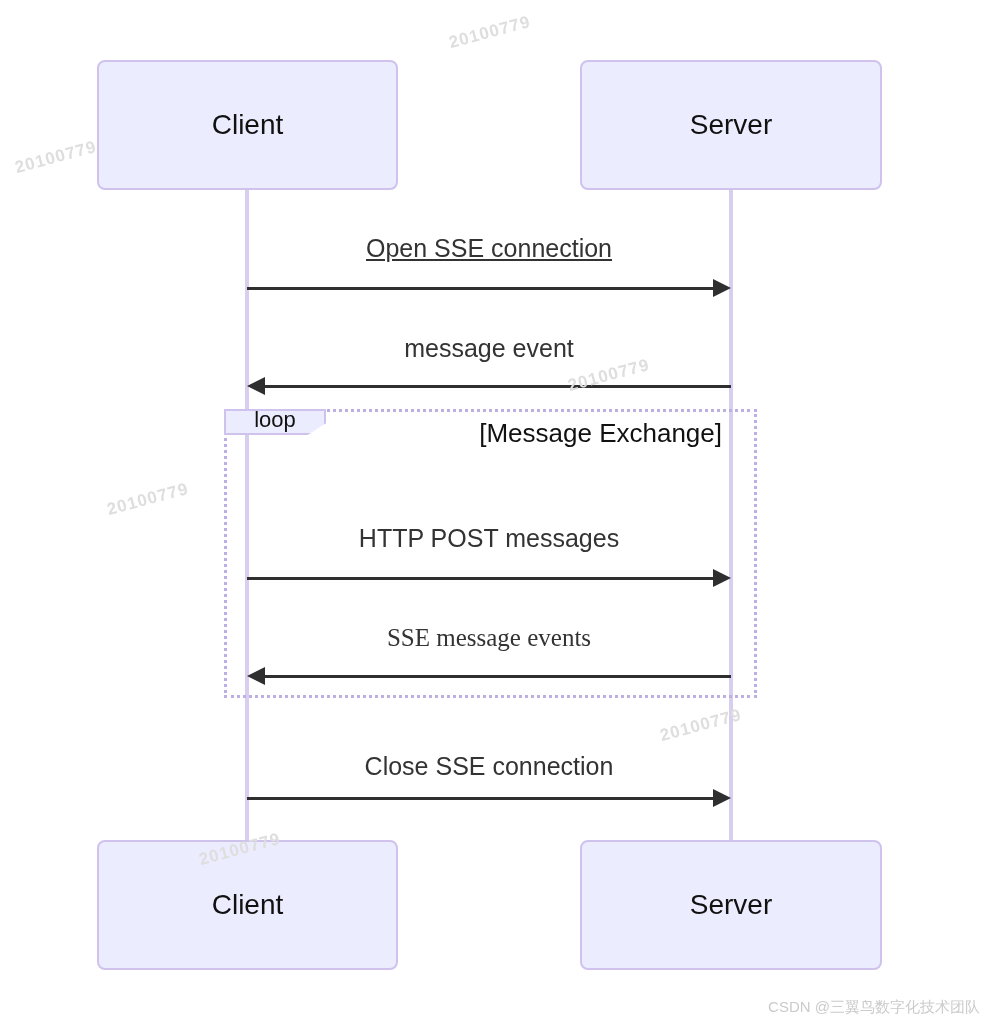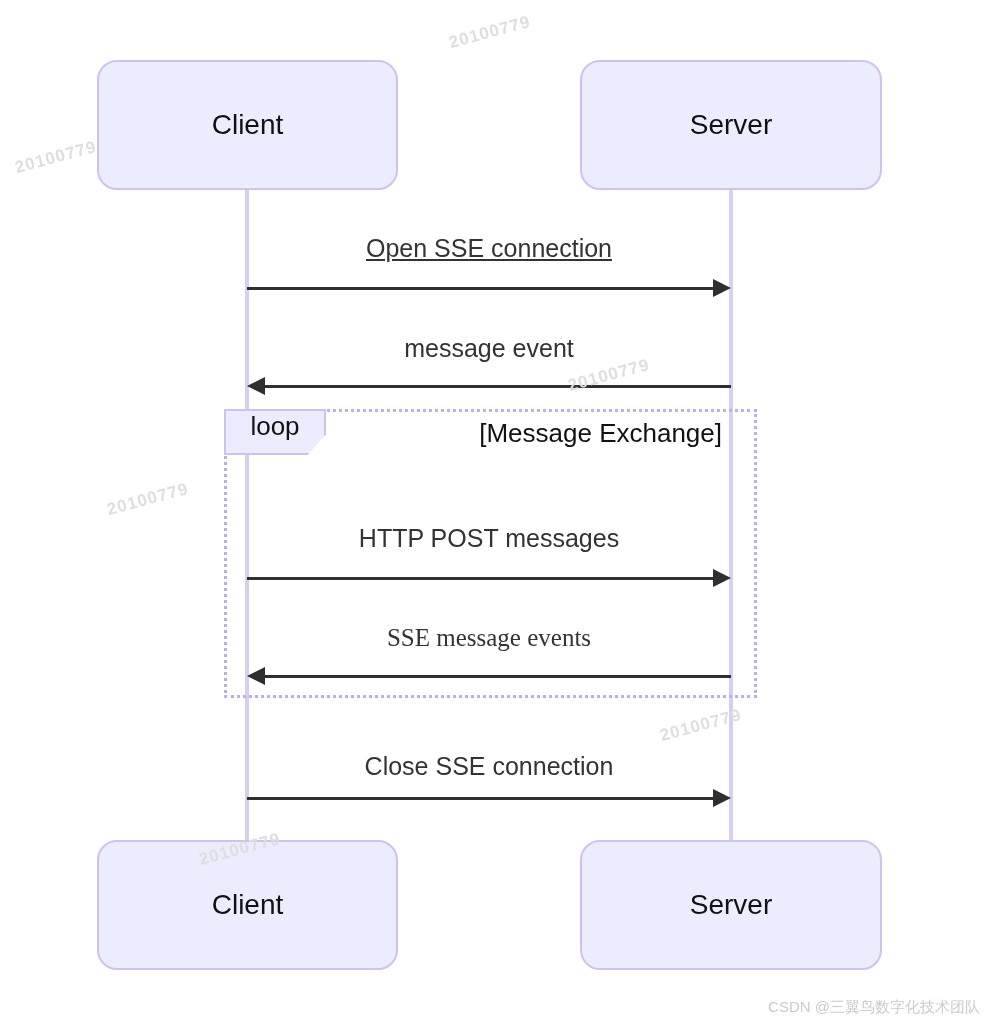--- a/index.html
+++ b/index.html
@@ -19,21 +19,21 @@
     position: relative;
     font-family: "Liberation Sans", "DejaVu Sans", sans-serif;
     color: var(--text);
     overflow: hidden;
   }
   .abs { position: absolute; }
 
   .actor-box {
     background: var(--actor-fill);
     border: 2px solid var(--actor-border);
-    border-radius: 20px;
+    border-radius: 8px;
     display: flex; align-items: center; justify-content: center;
     font-size: 28px;
     color: #111;
     z-index: 2;
   }
   .lifeline {
     width: 4px;
     background: var(--lifeline);
     z-index: 1;
   }
@@ -64,26 +64,26 @@
     z-index: 3;
   }
   .loop-box {
     left: 224px; top: 409px;
     width: 533px; height: 289px;
     border: 3px dotted var(--loop-border);
     z-index: 2;
   }
   .loop-label {
     left: 224px; top: 409px;
-    width: 102px; height: 46px;
+    width: 102px; height: 26px;
     background: var(--actor-fill);
     border: 2px solid var(--actor-border);
     clip-path: polygon(0 0, 100% 0, 100% 55%, 82% 100%, 0 100%);
-    display: flex; align-items: flex-start; justify-content: center;
-    font-size: 26px;
+    display: flex; align-items: flex-end; justify-content: center;
+    font-size: 22px;
     color: #111;
     z-index: 4;
   }
   .loop-condition {
     left: 322px; top: 418px;
     width: 400px;
     text-align: right;
     font-size: 26px;
     color: #111;
     z-index: 3;

